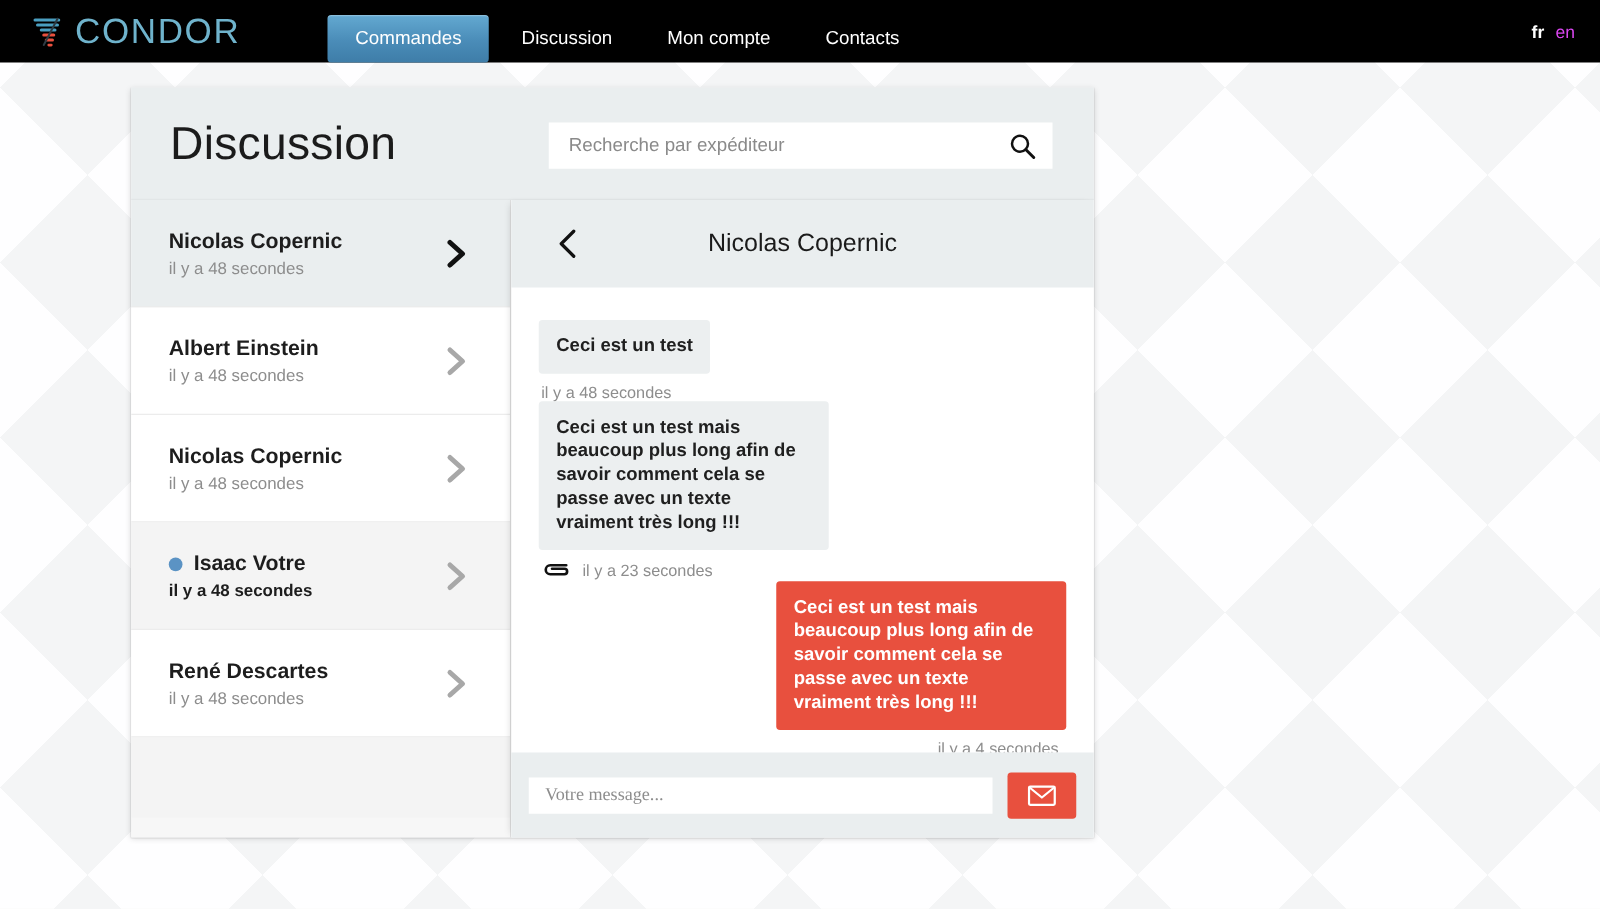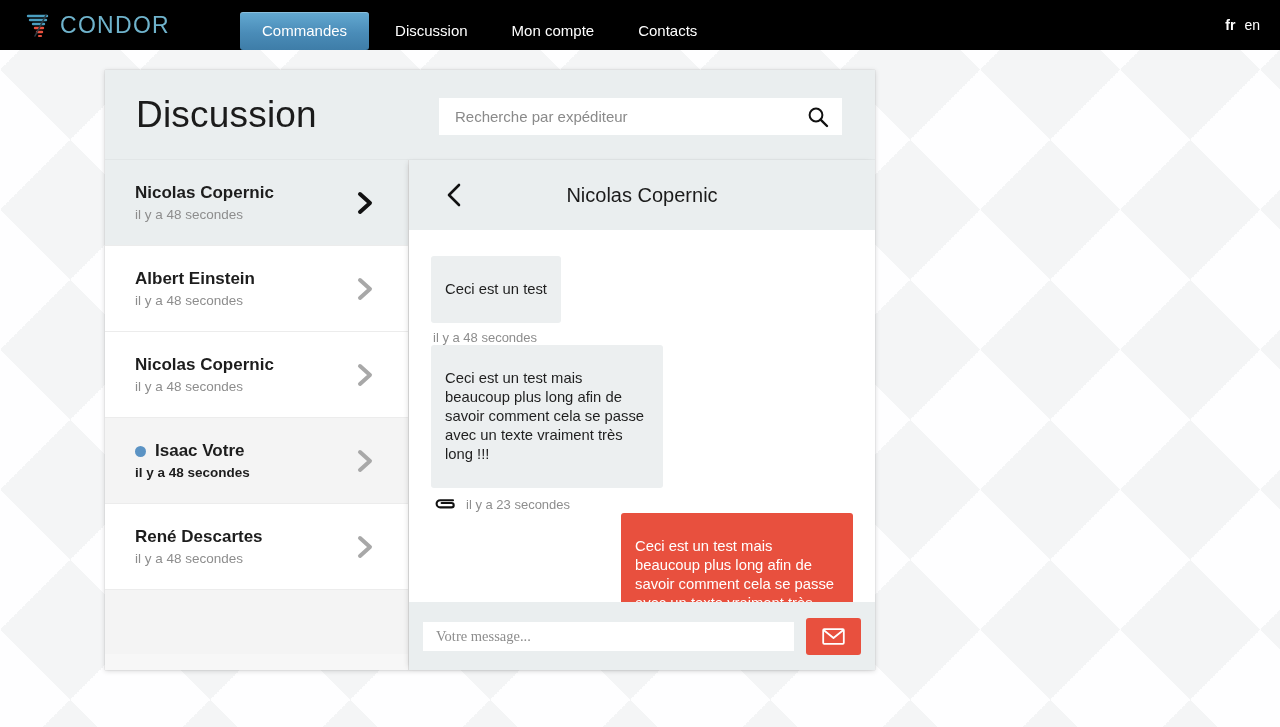--- a/index.html
+++ b/index.html
@@ -39,21 +39,21 @@
     gap: 10px;
     height: 50px;
   }
   .brand-mark {
     width: 24px;
     height: 26px;
     display: block;
   }
   .brand-name {
     color: #6fb3cc;
-    font-size: 23px;
+    font-size: 28px;
     letter-spacing: 1.3px;
     font-weight: 400;
   }
 
   .nav-links {
     display: flex;
     align-items: flex-end;
     margin-left: 66px;
     height: 50px;
   }
@@ -81,21 +81,21 @@
     height: 50px;
     display: flex;
     align-items: center;
     gap: 9px;
   }
   .lang {
     font-size: 14px;
     cursor: pointer;
   }
   .lang.active { color: #ffffff; font-weight: bold; }
-  .lang.inactive { color: #ffffff; font-weight: normal; }
+  .lang.inactive { color: #d946ef; font-weight: normal; }
 
   
   .card {
     position: absolute;
     left: 105px;
     top: 70px;
     width: 770px;
     height: 600px;
     background: #ffffff;
     box-shadow: 0 1px 5px rgba(0,0,0,0.16), 0 0 1px rgba(0,0,0,0.22);
@@ -245,25 +245,26 @@
     display: flex;
     flex-direction: column;
     gap: 0;
   }
   .msg-row { display: flex; flex-direction: column; }
   .msg-row.them { align-items: flex-start; }
   .msg-row.me   { align-items: flex-end; }
 
   .bubble {
     max-width: 232px;
-    padding: 24px 14px;
+    padding: 12px 14px;
     font-size: 14.8px;
     line-height: 19px;
     border-radius: 3px;
     word-wrap: break-word;
+    font-weight: bold;
   }
   .bubble.them { background: #eceff0; color: #1f1f1f; }
   .bubble.me   { background: #e8503e; color: #ffffff; }
 
   .meta {
     display: flex;
     align-items: center;
     gap: 9px;
     font-size: 13px;
     color: #8d8d8d;

